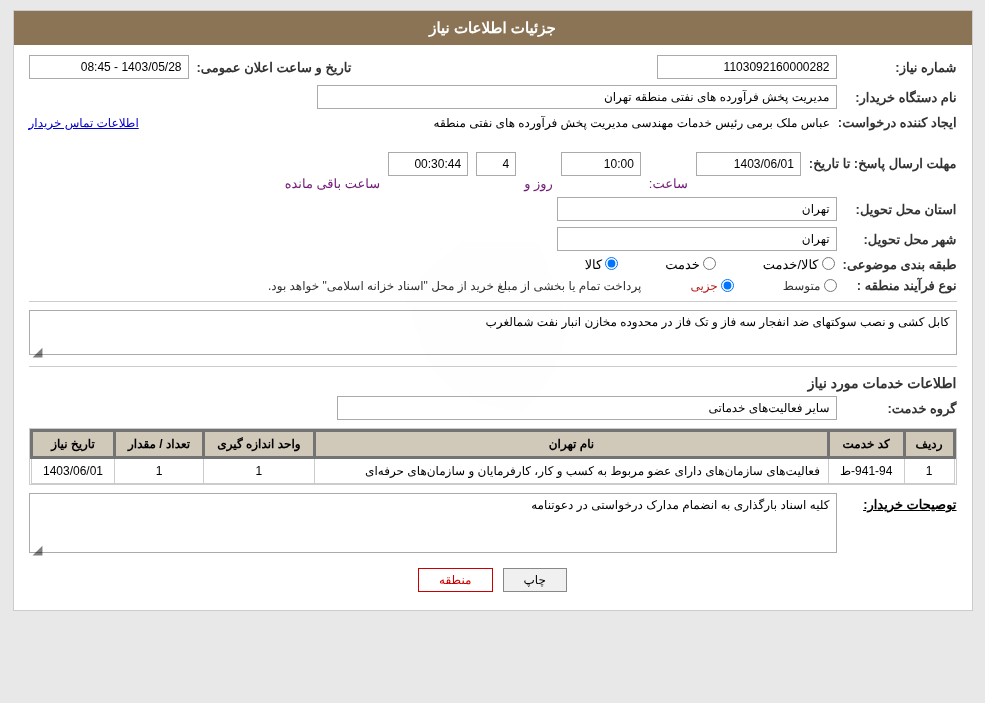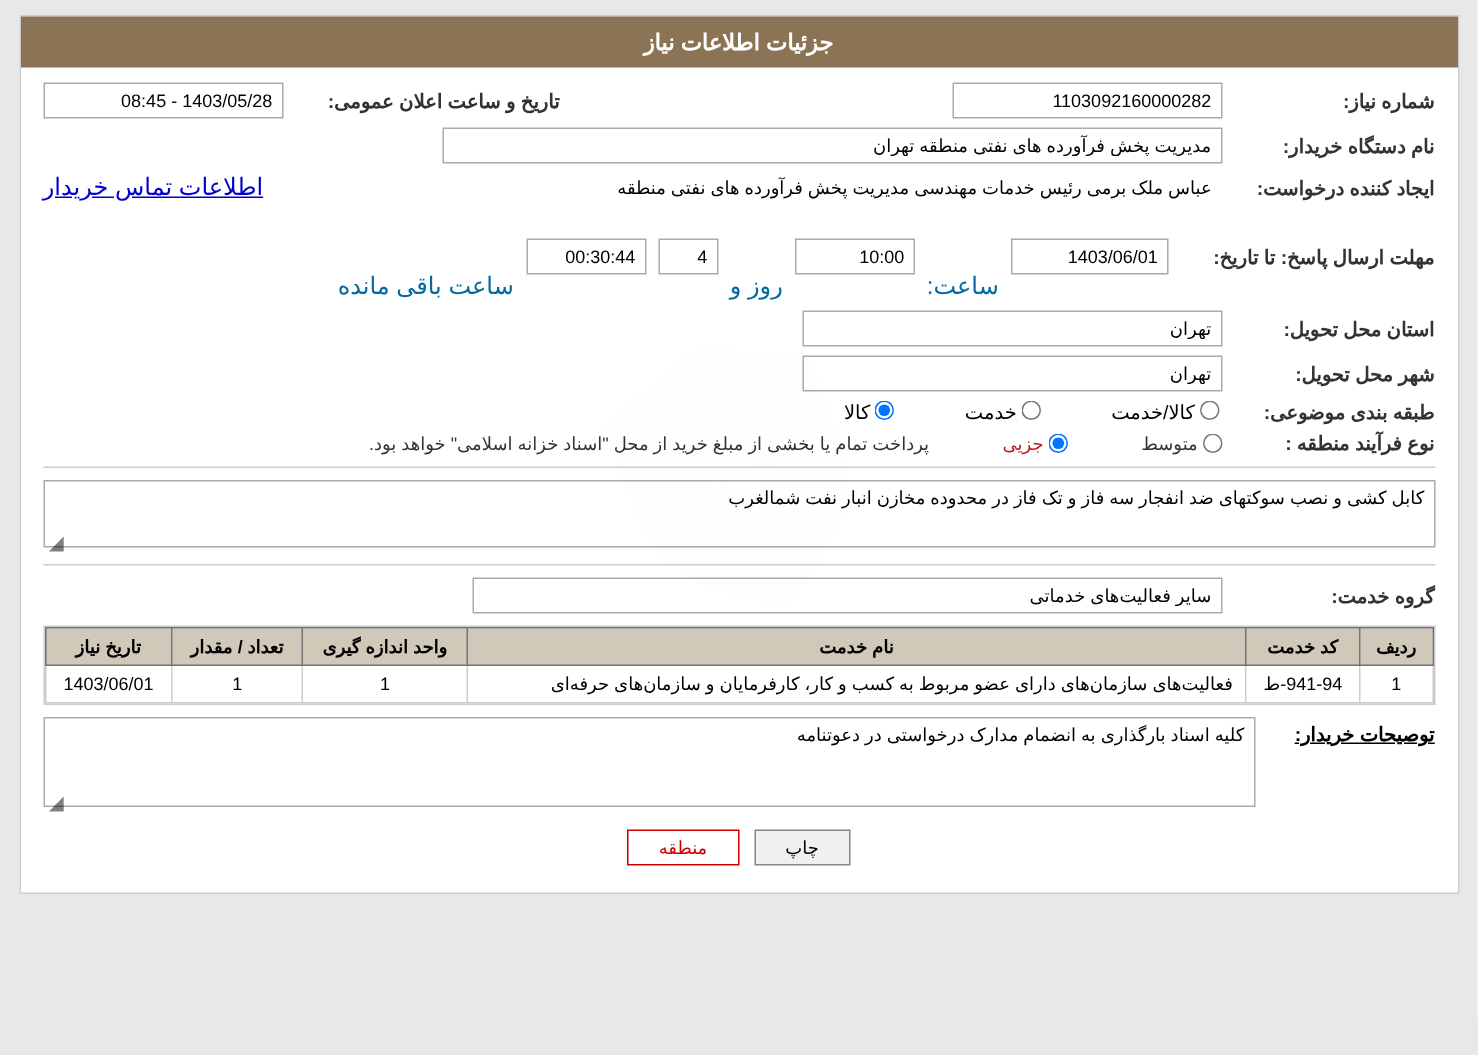--- a/index.html
+++ b/index.html
@@ -33,21 +33,20 @@
       margin-bottom: 6px;
       direction: rtl;
     }
     .label {
       color: #333;
       font-weight: bold;
       white-space: nowrap;
       min-width: 120px;
       text-align: right;
       padding-left: 8px;
-      margin-left: 22px;
     }
     .input-box {
       border: 1px solid #aaa;
       background: #fff;
       padding: 3px 6px;
       height: 24px;
       font-family: Tahoma, Arial, sans-serif;
       font-size: 12px;
       direction: rtl;
     }
@@ -58,22 +57,22 @@
       text-decoration: underline;
       cursor: pointer;
     }
     .time-row {
       display: flex;
       align-items: center;
       gap: 8px;
       direction: rtl;
     }
     .time-label {
-      font-size: 16px;
-      color: #0369a1;
+      font-size: 13px;
+      color: #701a75;
       margin-top: 40px;
     }
     .radio-group {
       display: flex;
       align-items: center;
       gap: 12px;
       direction: rtl;
     }
     .radio-item {
       display: flex;
@@ -116,21 +115,21 @@
       border: 1px solid #ccc;
       margin: 8px 0;
     }
     .data-table {
       width: 100%;
       border-collapse: collapse;
       direction: rtl;
     }
     .data-table th {
       background: #d0c8b8;
-      border: 1px solid #737373;
+      border: 3px solid #737373;
       padding: 5px 8px;
       text-align: center;
       font-size: 12px;
       font-weight: bold;
     }
     .data-table td {
       border: 1px solid #ccc;
       padding: 5px 8px;
       text-align: center;
       font-size: 12px;
@@ -243,21 +242,21 @@
     </div>
 
     <div class="form-row">
       <span class="label">نام دستگاه خریدار:</span>
       <input class="input-box" style="width: 520px;" type="text" readonly="" value="مدیریت پخش فرآورده های نفتی منطقه تهران">
     </div>
 
     <div class="form-row">
       <span class="label">ایجاد کننده درخواست:</span>
       <span style="flex:1; direction:rtl; text-align:right; font-size:12px;">عباس ملک برمی رئیس خدمات مهندسی مدیریت پخش فرآورده های نفتی منطقه</span>
-      <span class="blue-link" style="margin-right:8px;font-size:16px;white-space:nowrap;">اطلاعات تماس خریدار</span>
+      <span class="blue-link" style="margin-right:8px;font-size:12px;white-space:nowrap;">اطلاعات تماس خریدار</span>
     </div>
 
     <div class="form-row">
       <span class="label">مهلت ارسال پاسخ: تا تاریخ:</span>
       <div class="time-row">
         <input class="input-box" style="width: 105px;" type="text" readonly="" value="1403/06/01">
         <span class="time-label">ساعت:</span>
         <input class="input-box input-xsmall" type="text" readonly="" value="10:00" style="">
         <span class="time-label">روز و</span>
         <input class="input-box" style="width: 40px;" type="text" readonly="" value="4">
@@ -313,33 +312,34 @@
 
     <div style="margin-bottom:8px;">
       <div class="textarea-wrapper">
         <textarea class="textarea-box" readonly="" style="height: 45px;">كابل كشی و نصب سوکتهای ضد انفجار سه فاز و تک فاز در محدوده مخازن انبار نفت شمالغرب</textarea>
         <span class="resize-handle">◢</span>
       </div>
     </div>
 
     <div class="section-divider"></div>
 
+    <div class="section-title">اطلاعات خدمات مورد نیاز</div>
 
     <div class="form-row">
       <span class="label">گروه خدمت:</span>
       <input class="input-box" style="width: 500px;" type="text" readonly="" value="سایر فعالیت‌های خدماتی">
     </div>
 
     <div class="table-section">
       <table class="data-table">
         <thead>
           <tr>
             <th>ردیف</th>
             <th>کد خدمت</th>
-            <th>نام خدمت</th>
+            <th>نام تهران</th>
             <th>واحد اندازه گیری</th>
             <th>تعداد / مقدار</th>
             <th>تاریخ نیاز</th>
           </tr>
         </thead>
         <tbody>
           <tr>
             <td>1</td>
             <td>941-94-ط</td>
             <td class="text-right">فعالیت‌های سازمان‌های دارای عضو مربوط به کسب و کار، کارفرمایان و سازمان‌های حرفه‌ای</td>

